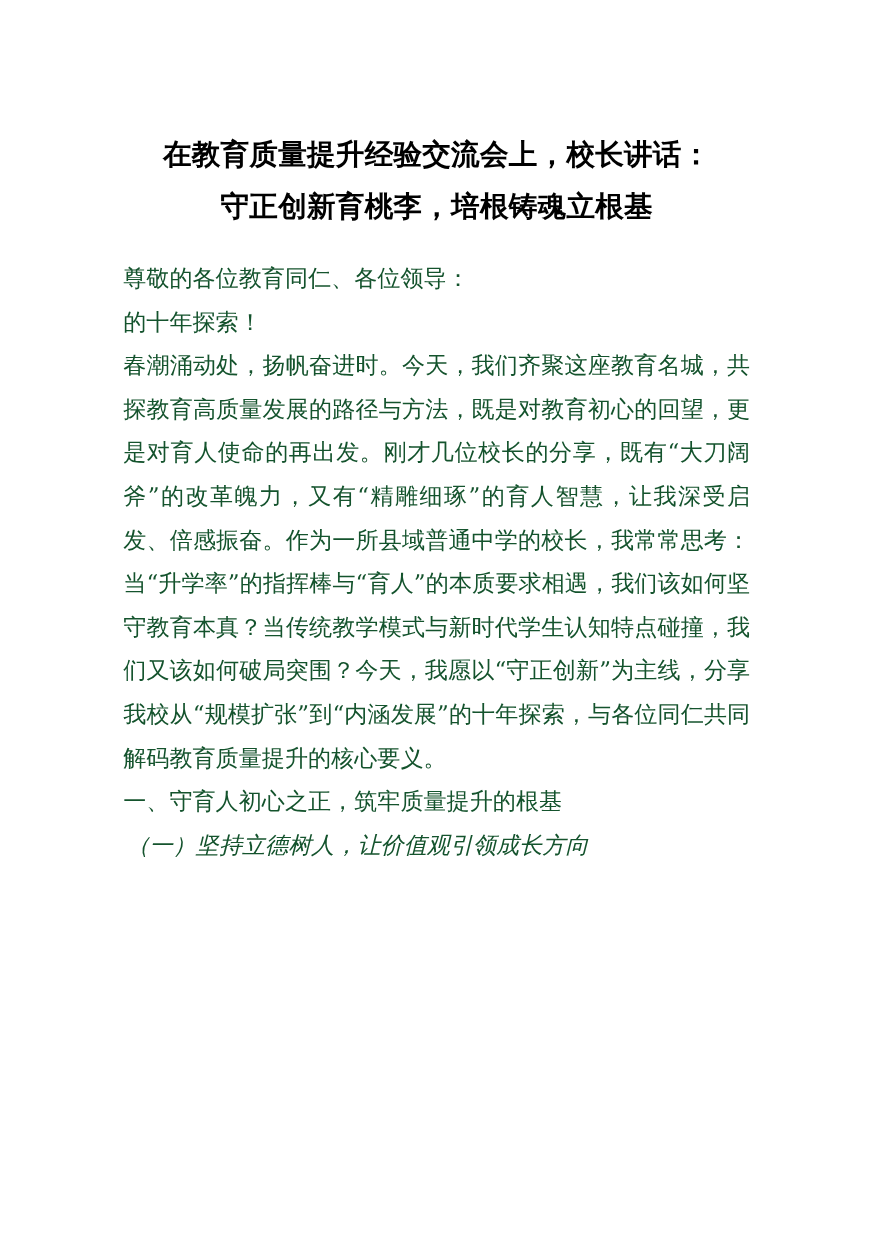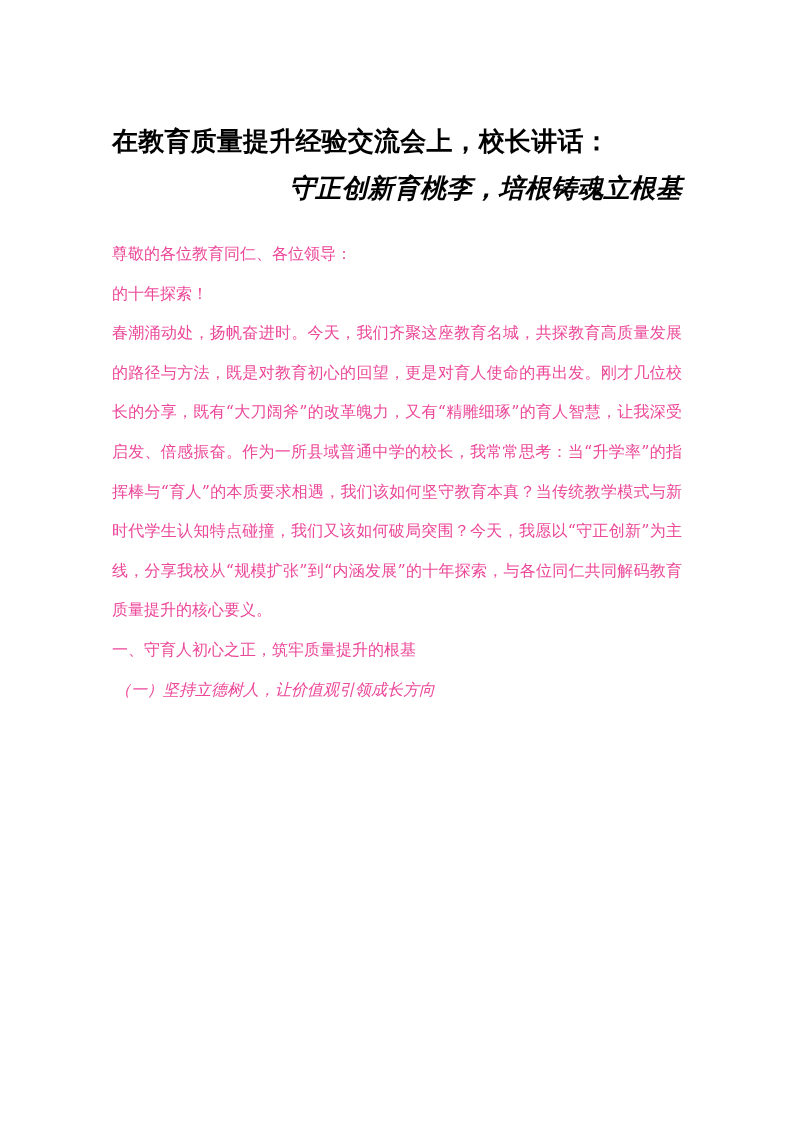--- a/index.html
+++ b/index.html
@@ -35,37 +35,36 @@
   .doc-title {
     font-weight: bold;
     font-size: 26px;
     line-height: 47px;
     letter-spacing: 0.2px;
     color: #000000;
     margin: 0 0 22px 0;
   }
   .title-line-1 {
     display: block;
-    text-align: left;
+    text-align: center;
     white-space: nowrap;
   }
   .title-line-2 {
     display: block;
-    text-align: right;
+    text-align: center;
     white-space: nowrap;
-    font-style: italic;
   }
 
   
   .body-block {
-    font-size: 16px;
+    font-size: 21px;
     line-height: 39.6px;
     text-align: justify;
     text-justify: inter-ideograph;
-    color: #ec4899;
+    color: #14532d;
   }
   .para {
     margin: 0;
     text-align: justify;
     text-justify: inter-ideograph;
     text-indent: 0;
   }
   .para.hang {
     
     padding-left: 3px;

